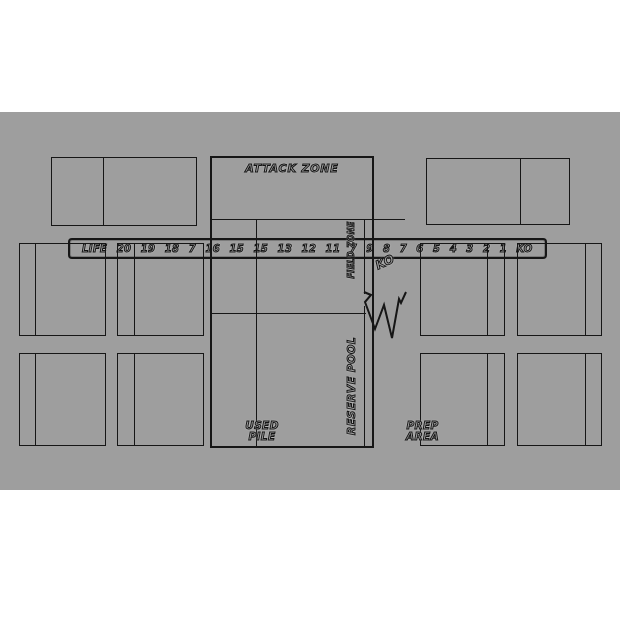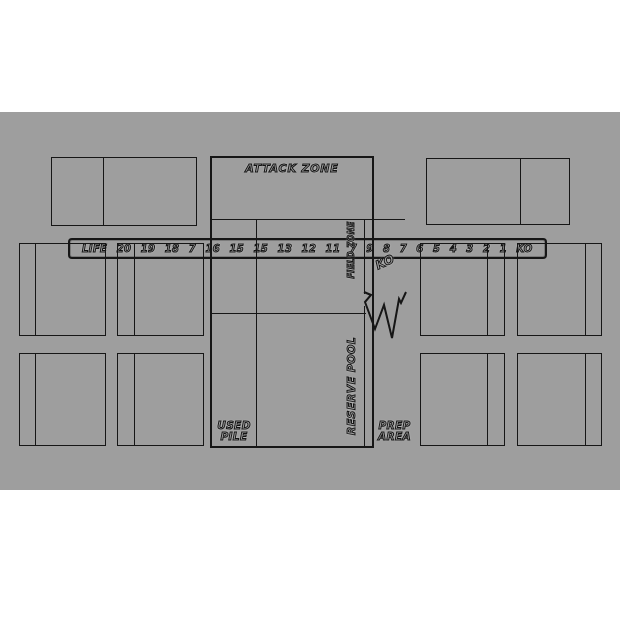--- a/index.html
+++ b/index.html
@@ -30,21 +30,21 @@
   .p-h{position:absolute;height:0;border-top:1.5px solid #161616;}
   .p-v{position:absolute;width:0;border-left:1.5px solid #161616;}
 
   .attack-label{position:absolute;top:4px;left:0;right:0;text-align:center;
                 font-size:11px;letter-spacing:0.8px;}
   .vlabel{position:absolute;white-space:nowrap;}
   .field-label{left:139px;top:92px;transform:translate(-50%,-50%) rotate(-90deg);font-size:8px;}
   .reserve-label{left:139px;top:228px;transform:translate(-50%,-50%) rotate(-90deg);font-size:11px;}
   .ko-label{position:absolute;left:173px;top:104px;transform:translate(-50%,-50%) rotate(-24deg);
             font-size:12px;}
-  .pile-label{position:absolute;bottom:4px;text-align:center;font-size:10.5px;line-height:11px;}
+  .pile-label{position:absolute;bottom:4px;text-align:center;font-size:10.5px;line-height:11px;padding-left:28px;}
   .used-pos{left:0;width:44px;}
   .prep-pos{left:162px;width:41px;}
   .burst{position:absolute;left:150px;top:127px;width:46px;height:56px;}
 </style>
 </head>
 <body>
 
 <div id="canvas">
   <div class="mat">
 

